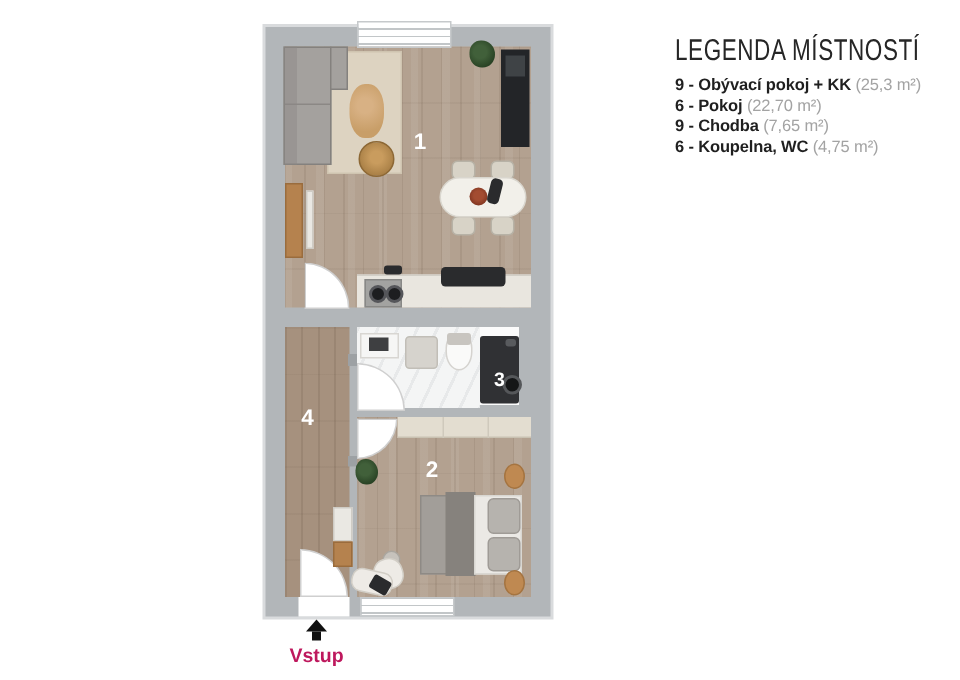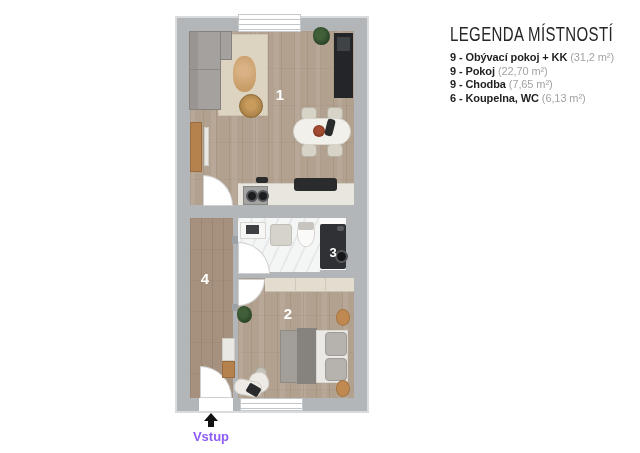--- a/index.html
+++ b/index.html
@@ -71,21 +71,21 @@
   .pillow{background:#b6b3ae;border:1px solid #9f9b96;border-radius:4px;}
   .pouf-oval{background:#bf8951;border:1px solid #a57440;border-radius:50%;}
   .stool{background:#c6c2bc;border:1px solid #aaa69f;border-radius:50%;}
   .white-chair{background:#eeebe6;border:1px solid #d2cec6;}
   .stub{background:#9da1a4;}
 
   
   .entrance{position:absolute;left:189px;top:413px;width:44px;display:flex;flex-direction:column;align-items:center;}
   .arrow-head{width:0;height:0;border-left:7px solid transparent;border-right:7px solid transparent;border-bottom:8px solid #111111;}
   .arrow-stem{width:6px;height:6px;background:#111111;}
-  .entrance-label{font-size:13px;font-weight:bold;color:#8b5cf6;margin-top:2px;}
+  .entrance-label{font-size:13px;font-weight:bold;color:#be185d;margin-top:2px;}
 
   
   .legend{position:absolute;left:450px;top:24px;width:200px;}
   .legend-title{font-size:20px;line-height:20px;color:#262626;white-space:nowrap;
                 transform:scaleX(0.75);transform-origin:left top;letter-spacing:0.5px;}
   .legend-items{margin-top:7px;}
   .legend-item{font-size:11px;line-height:13.5px;white-space:nowrap;letter-spacing:-0.1px;}
   .li-label{font-weight:bold;color:#1f1f1f;}
   .li-area{color:#a3a3a3;}
   .legend-total{margin-top:9px;font-size:11px;color:#9b9b9b;}
@@ -181,20 +181,20 @@
     <div style="display:flex;flex-direction:column;align-items:center;">
       <div class="arrow-head"></div>
       <div class="arrow-stem"></div>
     </div>
     <div class="entrance-label">Vstup</div>
   </div>
 
   <div class="legend">
     <div class="legend-title">LEGENDA MÍSTNOSTÍ</div>
     <div class="legend-items">
-      <div class="legend-item"><span class="li-label">9 - Obývací pokoj + KK</span> <span class="li-area">(31,2 m²)</span></div>
-      <div class="legend-item"><span class="li-label">9 - Pokoj</span> <span class="li-area">(22,70 m²)</span></div>
+      <div class="legend-item"><span class="li-label">9 - Obývací pokoj + KK</span> <span class="li-area">(25,3 m²)</span></div>
+      <div class="legend-item"><span class="li-label">6 - Pokoj</span> <span class="li-area">(22,70 m²)</span></div>
       <div class="legend-item"><span class="li-label">9 - Chodba</span> <span class="li-area">(7,65 m²)</span></div>
-      <div class="legend-item"><span class="li-label">6 - Koupelna, WC</span> <span class="li-area">(6,13 m²)</span></div>
+      <div class="legend-item"><span class="li-label">6 - Koupelna, WC</span> <span class="li-area">(4,75 m²)</span></div>
     </div>
   </div>
 
 </div>
 
 </body></html>

